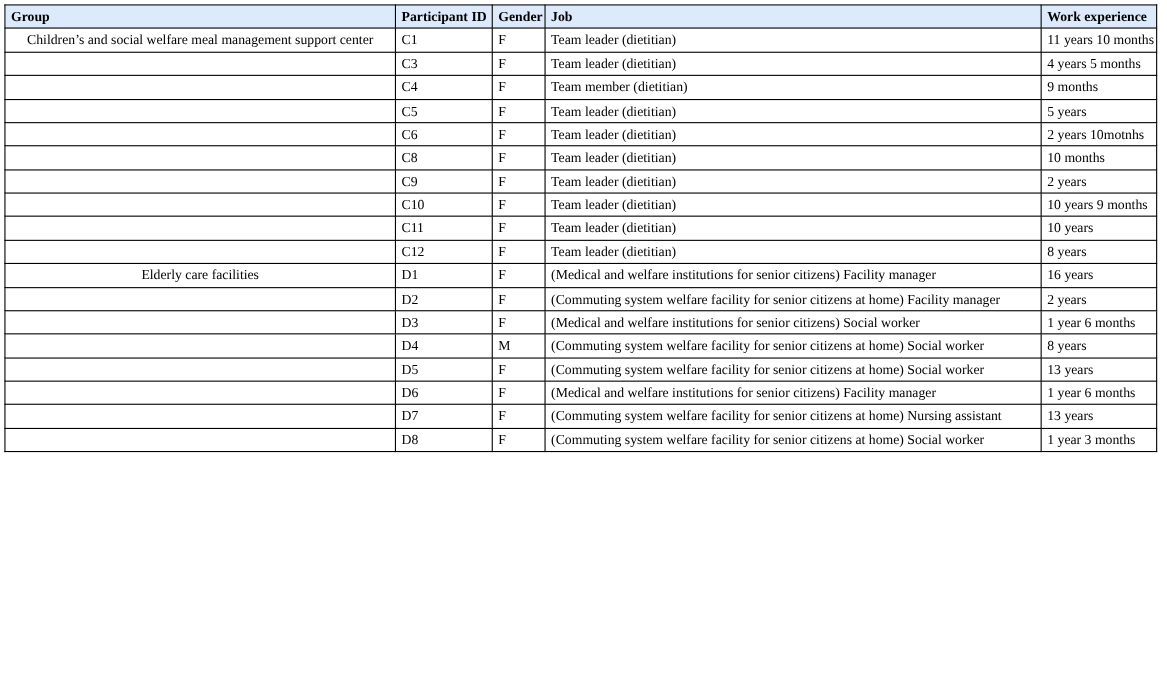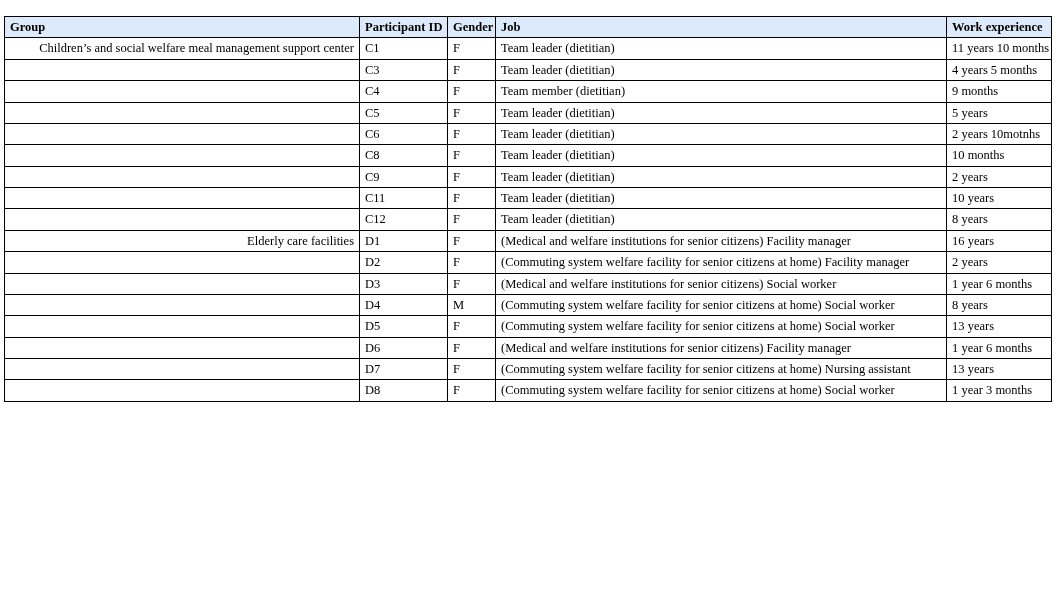--- a/index.html
+++ b/index.html
@@ -8,21 +8,21 @@
     background: #ffffff;
   }
   body {
     font-family: "Liberation Serif", serif;
     color: #000000;
   }
   .page {
     width: 1061px;
     height: 608px;
     box-sizing: border-box;
-    padding: 16px 4px 0 4px;
+    padding: 4px 4px 0 4px;
     overflow: hidden;
   }
   table.participants {
     border-collapse: collapse;
     table-layout: fixed;
     width: 1047px;
     font-size: 12.5px;
   }
   table.participants th,
   table.participants td {
@@ -38,21 +38,21 @@
   table.participants thead th {
     background: #ddeafb;
     font-weight: bold;
     text-align: left;
   }
   table.participants thead th.center {
     text-align: left;
   }
   td.group-cell {
     vertical-align: top;
-    text-align: right;
+    text-align: center;
   }
   td.blank-group {
     border-top: none;
     border-bottom: none;
   }
   .col-group   { width: 355px; }
   .col-pid     { width: 88px; }
   .col-gender  { width: 48px; }
   .col-job     { width: 451px; }
   .col-exp     { width: 105px; }
@@ -123,20 +123,27 @@
         </tr>
         <tr>
           <td class="group-cell blank-group"></td>
           <td>C9</td>
           <td>F</td>
           <td>Team leader (dietitian)</td>
           <td>2 years</td>
         </tr>
         <tr>
           <td class="group-cell blank-group"></td>
+          <td>C10</td>
+          <td>F</td>
+          <td>Team leader (dietitian)</td>
+          <td>10 years 9 months</td>
+        </tr>
+        <tr>
+          <td class="group-cell blank-group"></td>
           <td>C11</td>
           <td>F</td>
           <td>Team leader (dietitian)</td>
           <td>10 years</td>
         </tr>
         <tr>
           <td class="group-cell blank-group"></td>
           <td>C12</td>
           <td>F</td>
           <td>Team leader (dietitian)</td>

